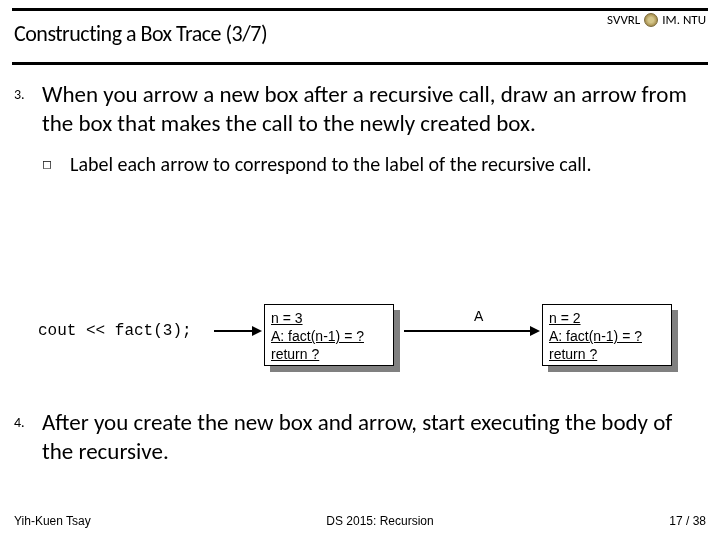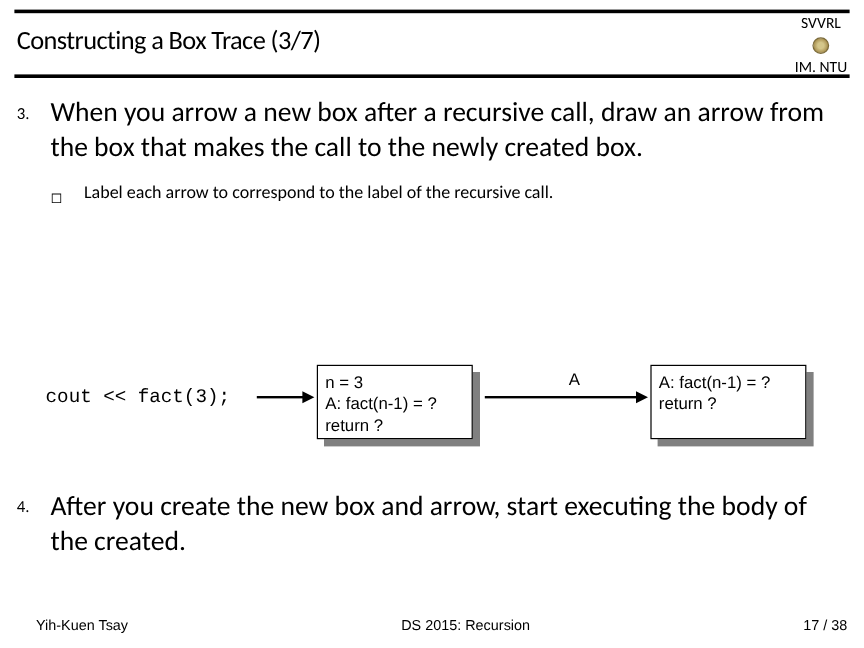--- a/index.html
+++ b/index.html
@@ -21,21 +21,20 @@
   }
   .header-right {
     position: absolute;
     top: 12px;
     right: 14px;
     font-size: 13px;
     font-weight: 400;
     display: flex;
     align-items: center;
     gap: 4px;
-    flex-direction: column;
   }
   .logo {
     width: 14px;
     height: 14px;
     border: 1px solid #7a6a3a;
     border-radius: 50%;
     background: radial-gradient(circle, #d4c68a 30%, #a89050 70%);
     display: inline-block;
   }
   .title {
@@ -81,39 +80,40 @@
     margin-left: 28px;
   }
   .sub-marker {
     width: 28px;
     flex-shrink: 0;
     font-size: 12px;
     padding-top: 5px;
   }
   .sub-body {
     flex: 1;
-    font-size: 15px;
+    font-size: 20px;
     line-height: 1.25;
   }
   .diagram {
     position: absolute;
     top: 298px;
     left: 14px;
     right: 14px;
     height: 90px;
   }
   .code {
     position: absolute;
     top: 24px;
     left: 24px;
     font-family: "Courier New", monospace;
     font-size: 16px;
   }
   .box-wrap {
     position: absolute;
+    text-decoration: underline;
   }
   .box-shadow {
     position: absolute;
     top: 6px;
     left: 6px;
     width: 130px;
     height: 62px;
     background: #808080;
   }
   .box {
@@ -153,21 +153,20 @@
   }
   .footer {
     position: absolute;
     bottom: 12px;
     left: 14px;
     right: 14px;
     display: flex;
     justify-content: space-between;
     font-size: 12px;
     font-family: Arial, sans-serif;
-    margin-left: 16px;
   }
 </style>
 </head>
 <body>
 
 <div class="header-line"></div>
 
 <div class="header-right">
   <span>SVVRL</span>
   <span class="logo"></span>
@@ -203,30 +202,31 @@
     </div>
   </div>
 
   <div class="arrow-lbl" style="top:10px; left:460px;">A</div>
   <div class="arrow-line" style="top:32px; left:390px; width:128px;"></div>
   <div class="arrow-head" style="top:28px; left:516px;"></div>
 
   <div class="box-wrap" style="top:6px; left:528px;">
     <div class="box-shadow"></div>
     <div class="box">
+      <div>n = 2</div>
       <div>A: fact(n-1) = ?</div>
       <div>return ?</div>
     </div>
   </div>
 </div>
 
 <div class="item4">
   <div class="list-item">
     <div class="list-num">4.</div>
-    <div class="list-body">After you create the new box and arrow, start executing the body of the created.</div>
+    <div class="list-body">After you create the new box and arrow, start executing the body of the recursive.</div>
   </div>
 </div>
 
 <div class="footer">
   <span>Yih-Kuen Tsay</span>
   <span>DS 2015: Recursion</span>
   <span>17 / 38</span>
 </div>
 
 </body></html>

